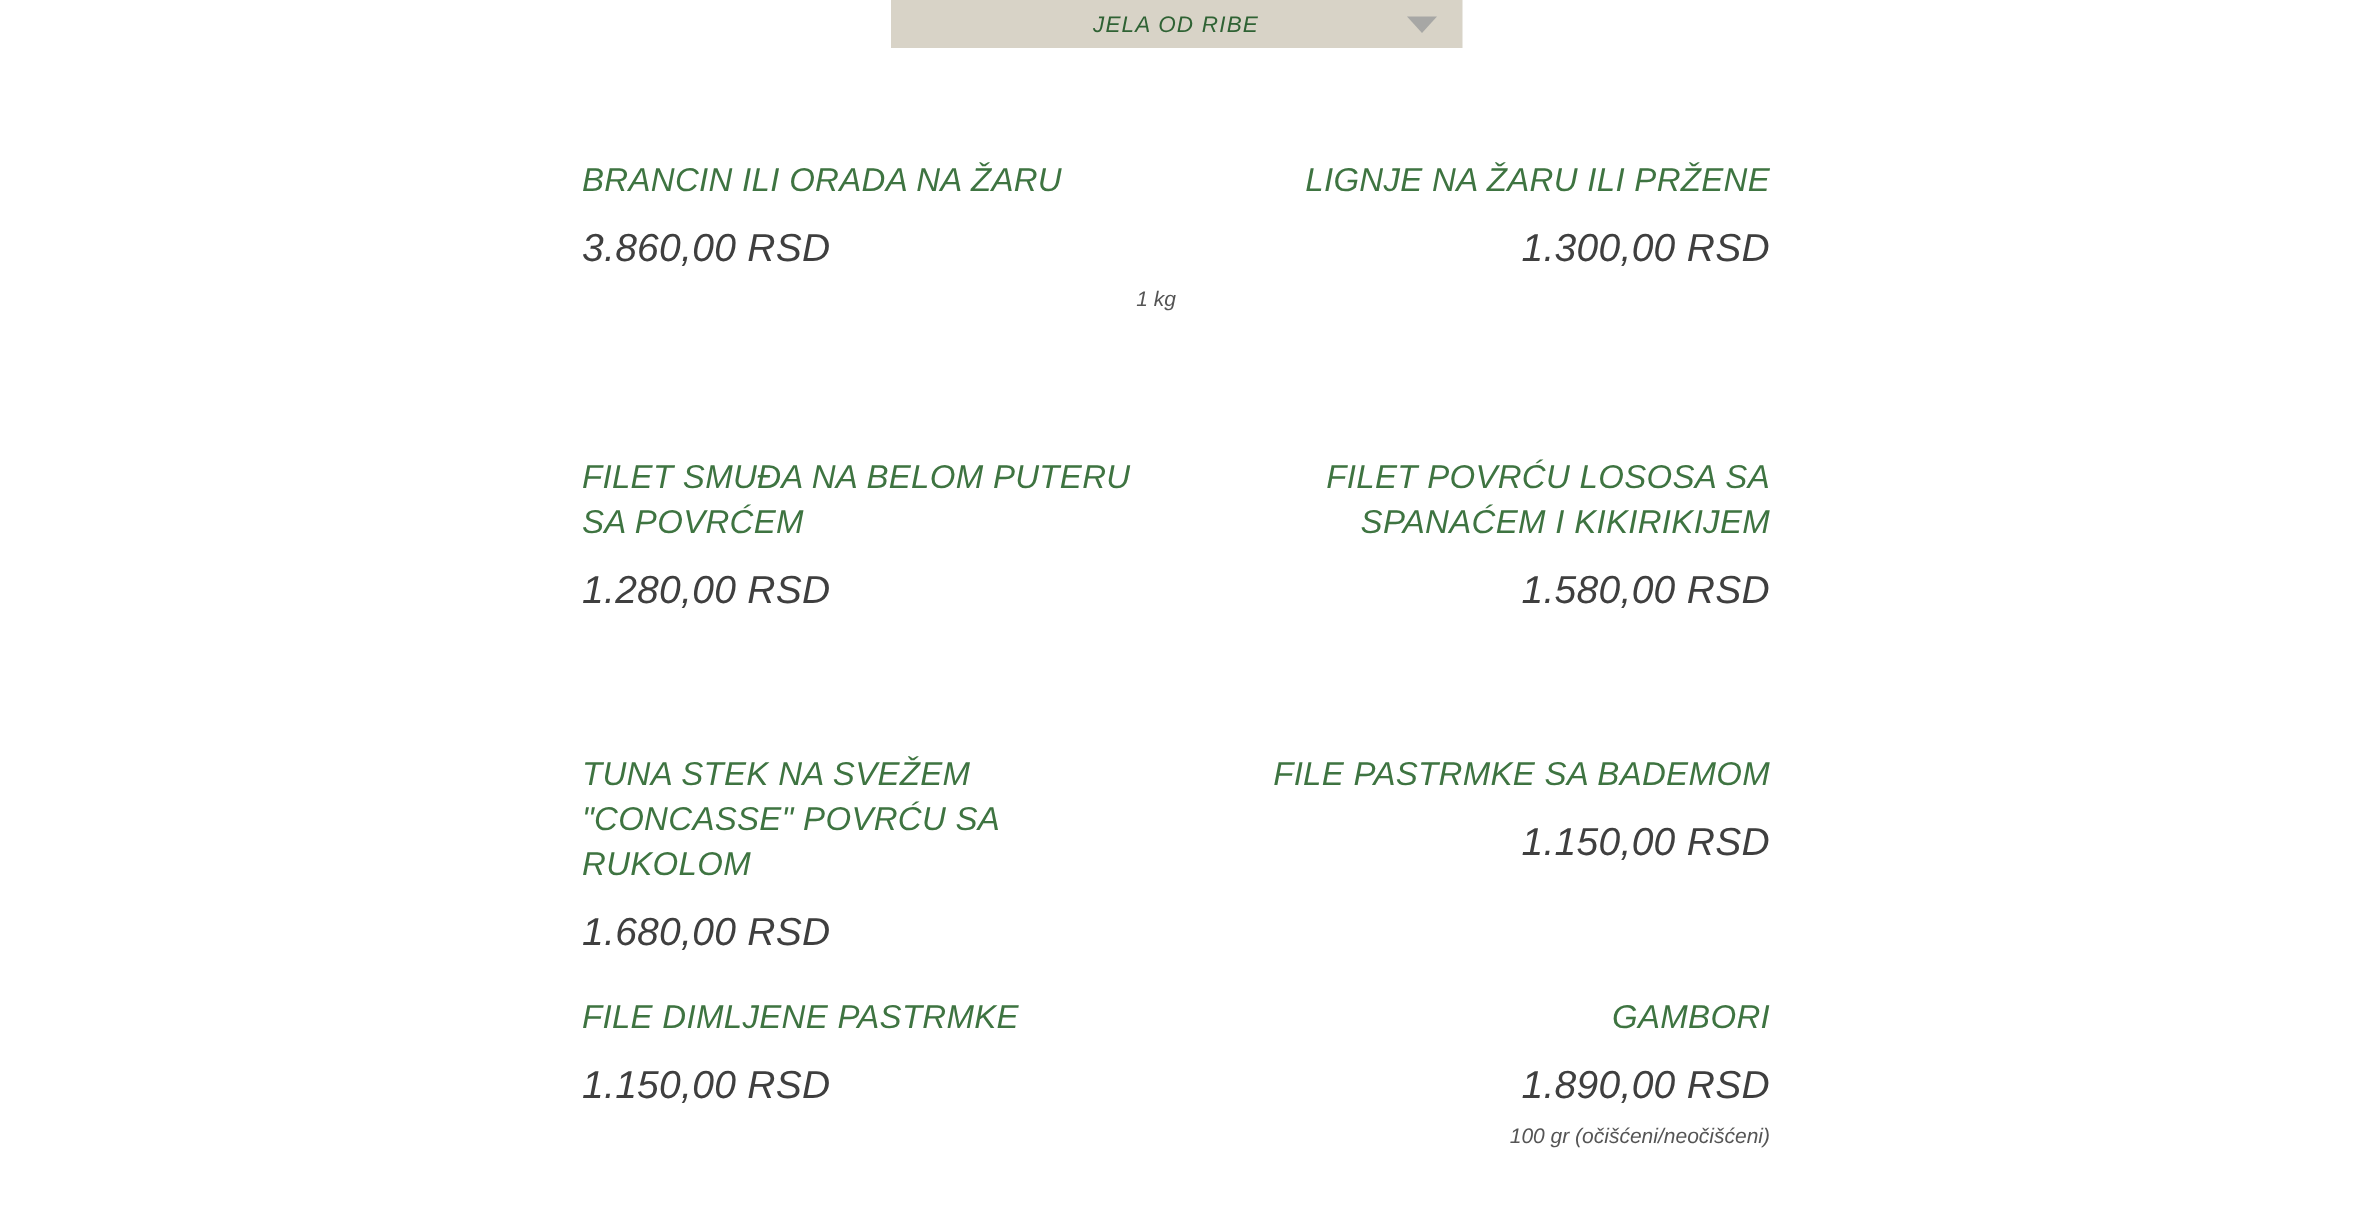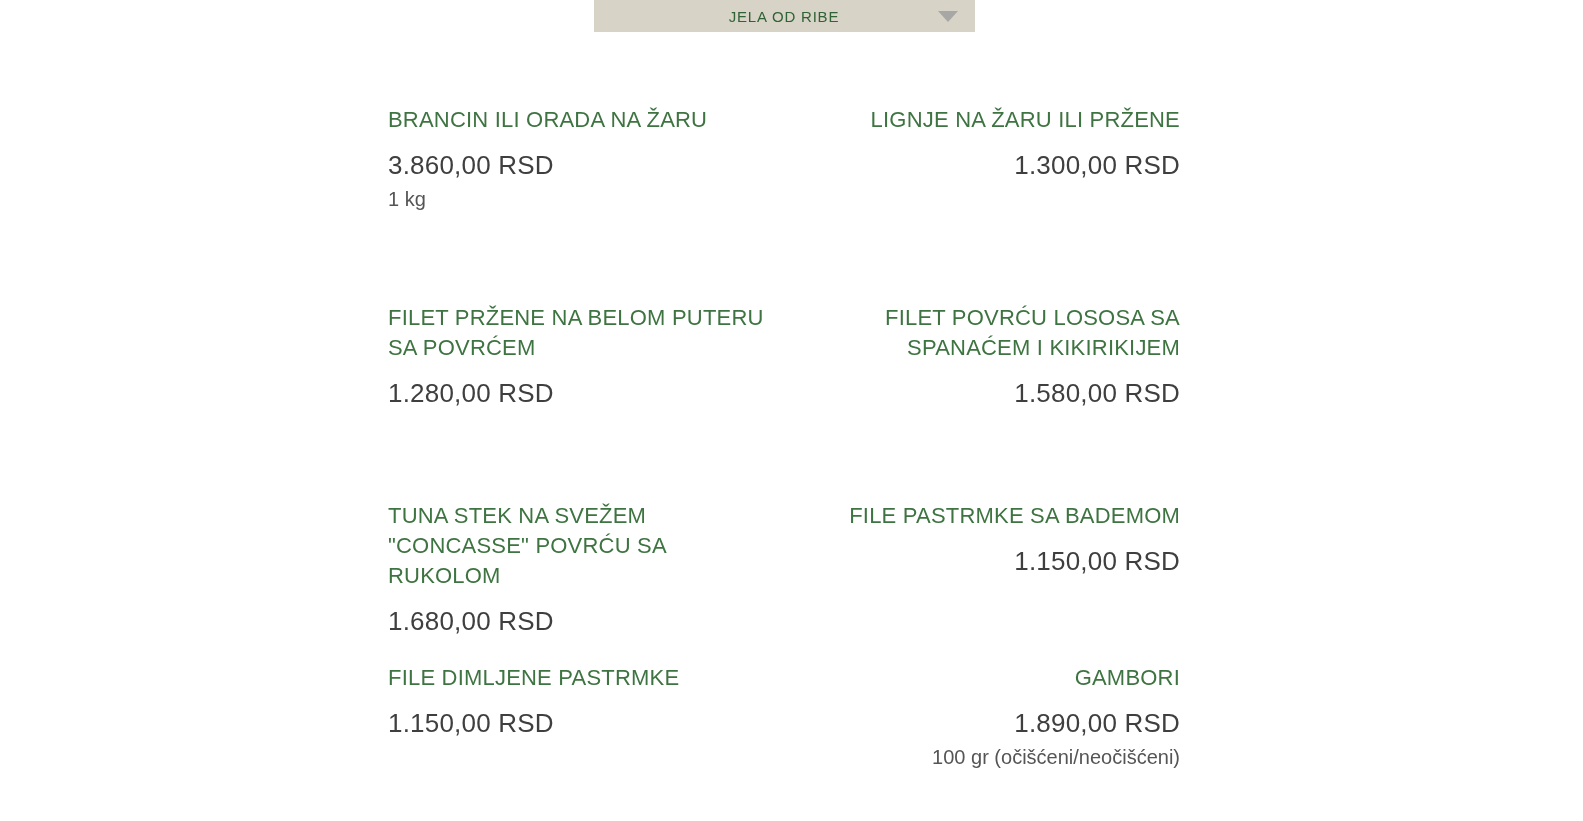--- a/index.html
+++ b/index.html
@@ -10,20 +10,21 @@
     font-family: "Liberation Sans", "DejaVu Sans", sans-serif;
   }
   body {
     width: 1583px;
     height: 821px;
     overflow: hidden;
   }
   .page {
     width: 792px;
     margin-left: 388px;
+    font-style: italic;
   }
   
   .category-dropdown {
     position: relative;
     width: 381px;
     height: 32px;
     margin: 0 auto;
     background: #d8d3c7;
     display: flex;
     align-items: center;
@@ -64,24 +65,25 @@
   .item-price {
     color: #3f3f3f;
     font-size: 26px;
     line-height: 30px;
     font-weight: 300;
     letter-spacing: 0.2px;
     margin-top: 15px;
   }
   .item-note {
     color: #555555;
-    font-size: 20px;
+    font-size: 14px;
     line-height: 18px;
     font-weight: 300;
     margin-top: 10px;
+    text-align: right;
   }
 </style>
 </head>
 <body>
 
 <div class="page">
 
   <div class="category-dropdown">
     <span class="dropdown-label">JELA OD RIBE</span>
     <span class="chevron"></span>
@@ -96,21 +98,21 @@
         <div class="item-note">1 kg</div>
       </div>
       <div class="menu-item right">
         <div class="item-title">LIGNJE NA ŽARU ILI PRŽENE</div>
         <div class="item-price">1.300,00 RSD</div>
       </div>
     </div>
 
     <div class="menu-row row-2">
       <div class="menu-item left">
-        <div class="item-title">FILET PRŽENE NA BELOM PUTERU
+        <div class="item-title">FILET SMUĐA NA BELOM PUTERU
 SA POVRĆEM</div>
         <div class="item-price">1.280,00 RSD</div>
       </div>
       <div class="menu-item right">
         <div class="item-title">FILET POVRĆU LOSOSA SA
 SPANAĆEM I KIKIRIKIJEM</div>
         <div class="item-price">1.580,00 RSD</div>
       </div>
     </div>
 

